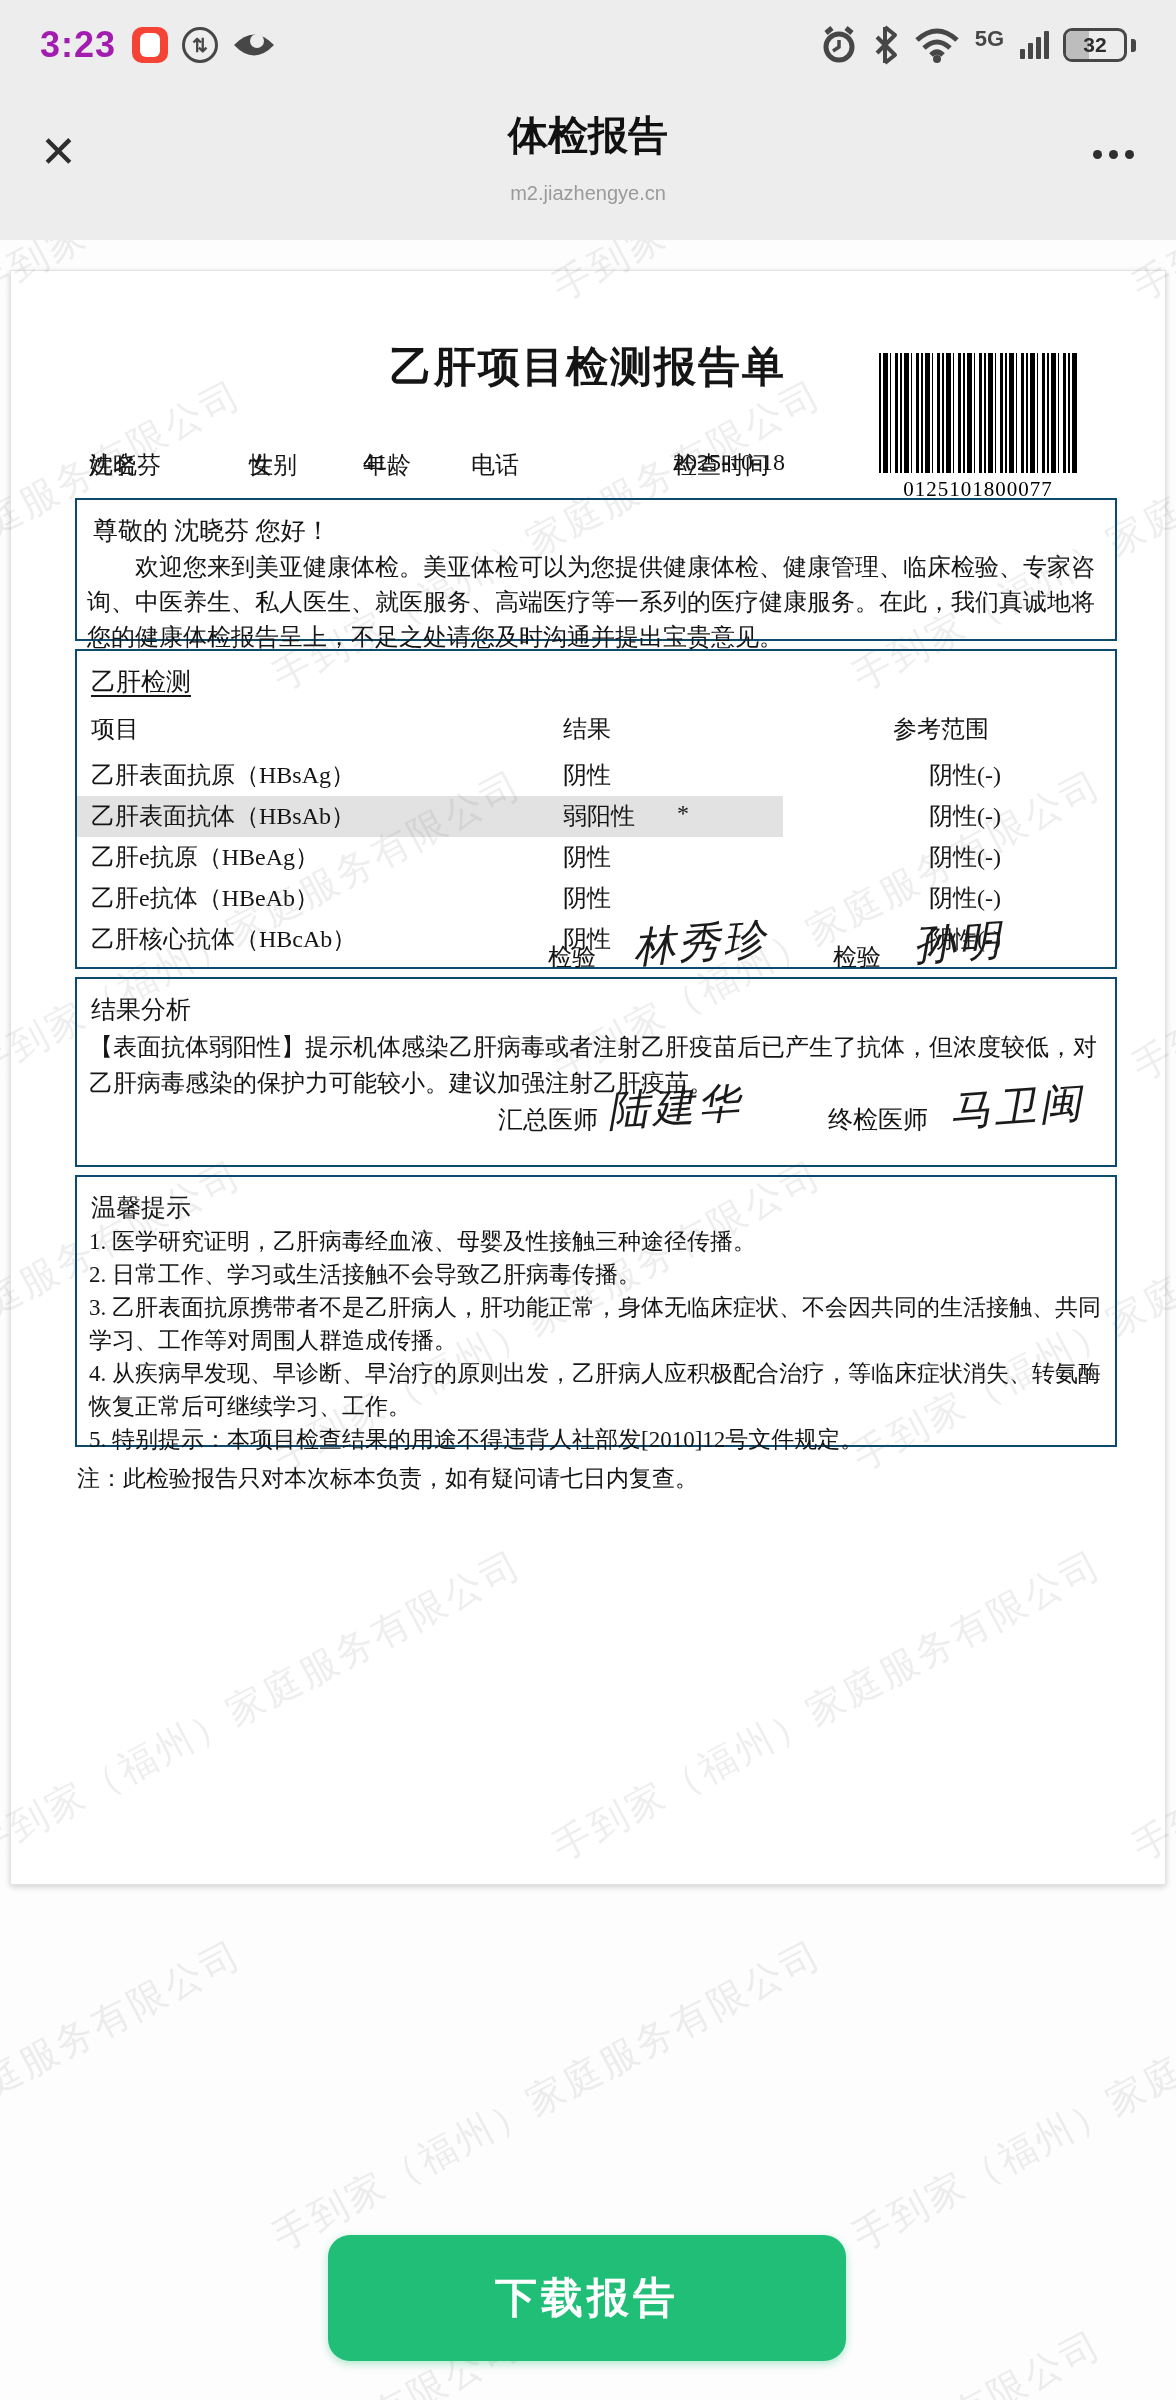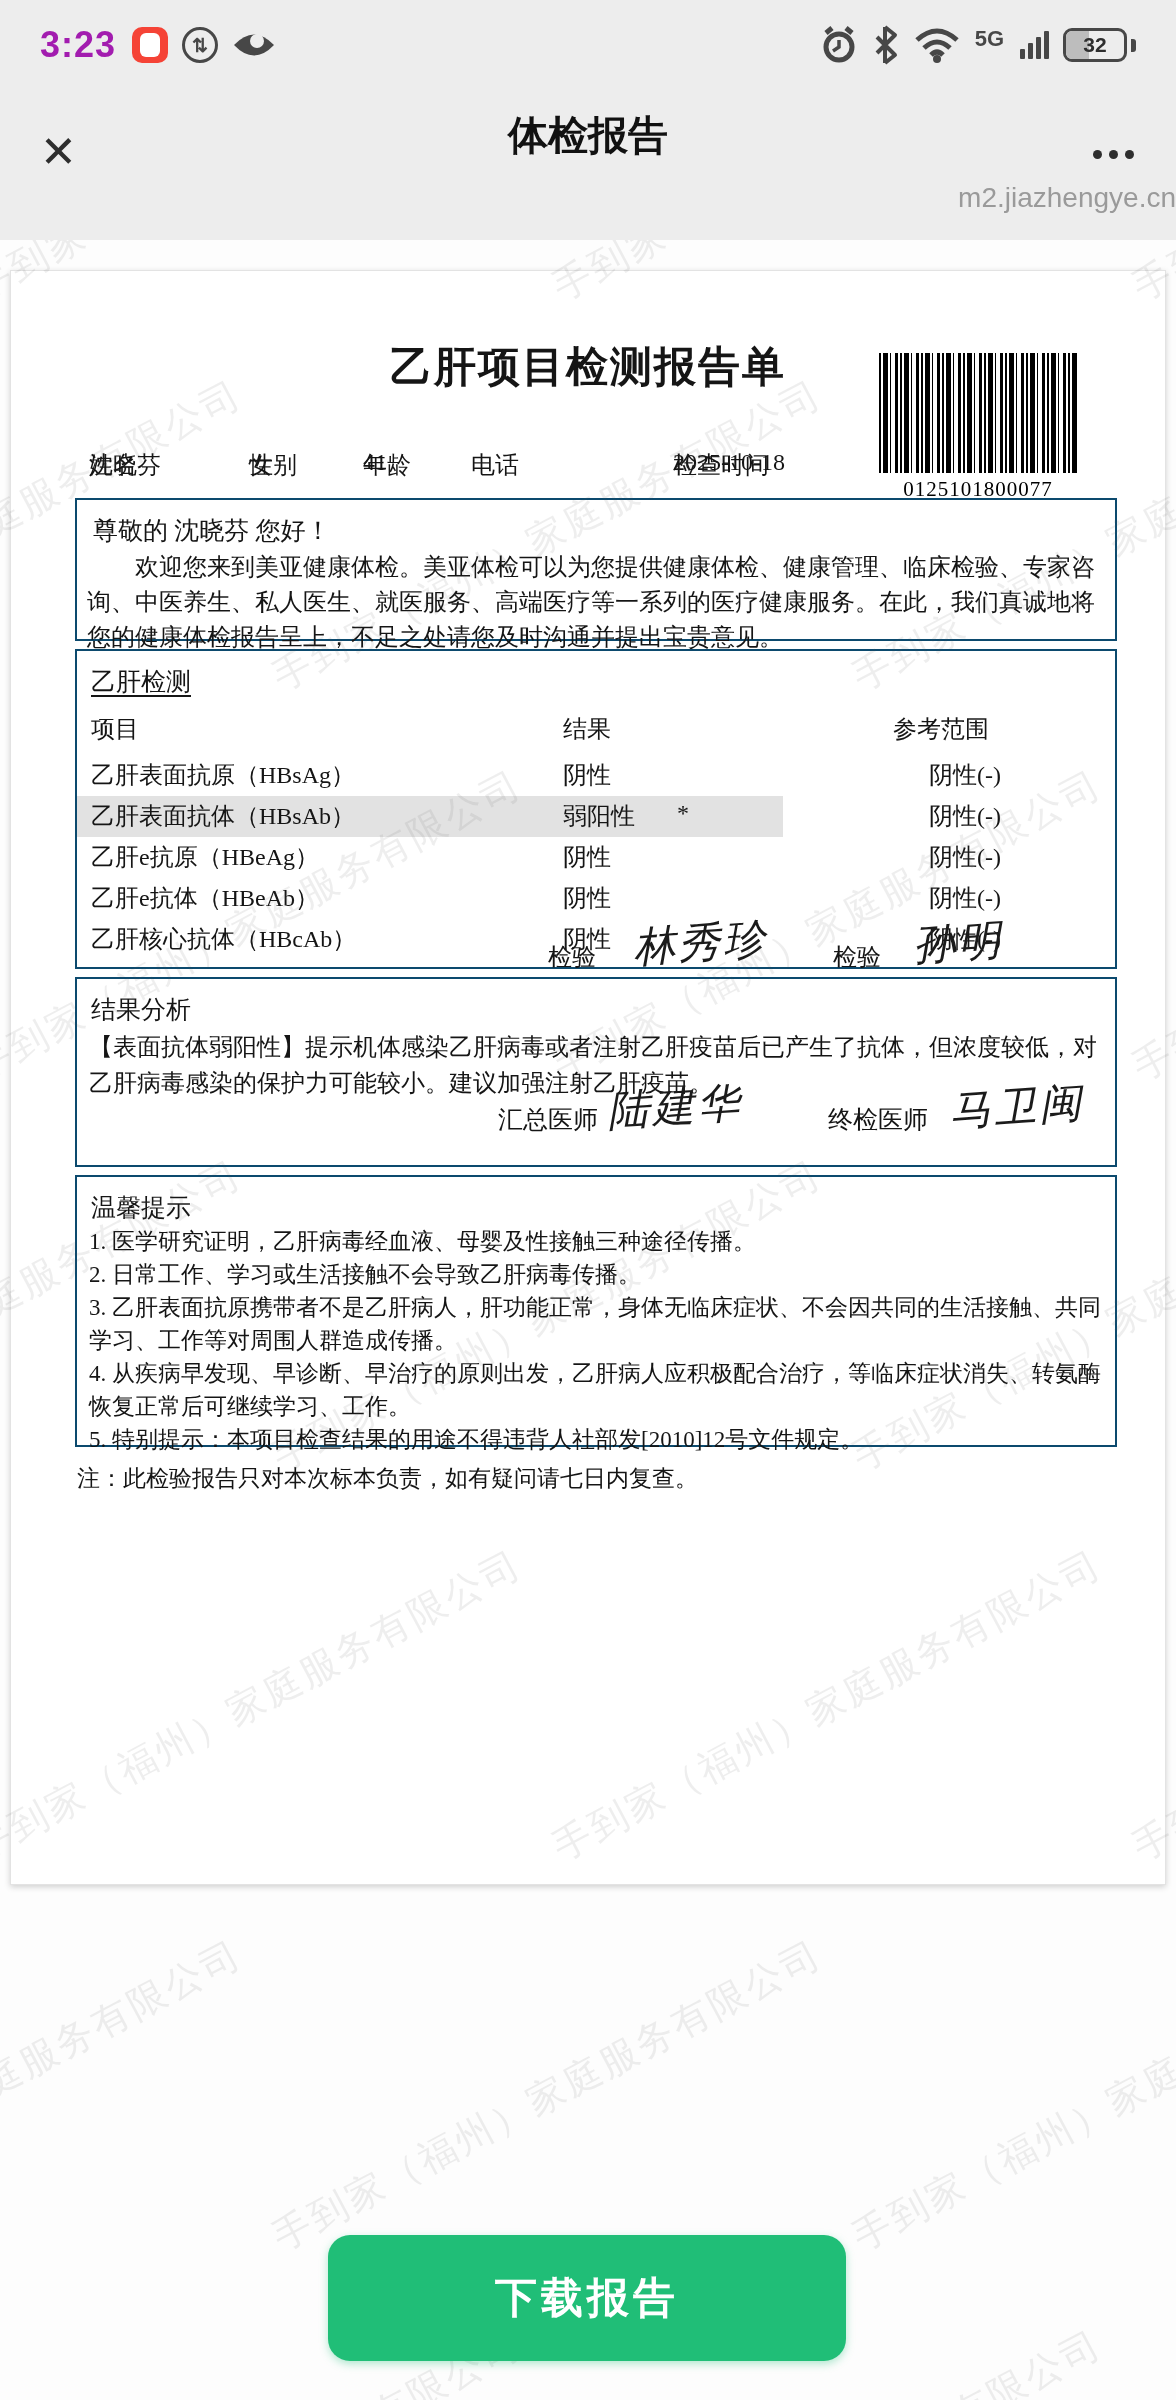--- a/index.html
+++ b/index.html
@@ -21,21 +21,21 @@
   .fiveg { font-size:22px; font-weight:700; color:#474747; margin-right:2px; transform:translateY(-6px); }
   .battery { position:relative; width:64px; height:34px; border:3px solid #474747; border-radius:9px;
              display:flex; align-items:center; justify-content:center; overflow:hidden; }
   .battery .fill { position:absolute; left:0; top:0; bottom:0; width:40%; background:#bdbdbd; }
   .battery .pct { position:relative; font-size:21px; font-weight:700; color:#2e2e2e; }
   .bat-nub { width:5px; height:13px; background:#474747; border-radius:0 3px 3px 0; margin-left:-10px; }
 
   .navrow { position:absolute; left:0; top:90px; width:100%; height:150px; }
   .close-btn { position:absolute; left:40px; top:40px; font-size:44px; color:#2e2e2e; line-height:1; font-weight:300; cursor:pointer; }
   .nav-title { position:absolute; left:0; top:18px; width:100%; text-align:center; font-size:40px; font-weight:700; color:#111; }
-  .nav-url { position:absolute; left:0; top:92px; width:100%; text-align:right; font-size:28px; color:#9a9a9a; }
+  .nav-url { position:absolute; left:0; top:92px; width:100%; text-align:center; font-size:20px; color:#9a9a9a; }
   .more-btn { position:absolute; right:42px; top:60px; display:flex; gap:7px; cursor:pointer; }
   .more-btn i { width:9px; height:9px; background:#2e2e2e; border-radius:50%; display:block; }
 
   
   .wm-layer { position:absolute; left:0; top:240px; width:1176px; height:2160px; overflow:hidden; pointer-events:none; z-index:5; }
   .wm { position:absolute; white-space:nowrap; font-size:38px; letter-spacing:3px; color:rgba(90,90,90,0.10);
         transform:rotate(-28deg); font-family:"Liberation Sans", sans-serif; }
 
   
   .card { position:absolute; left:10px; top:270px; width:1156px; height:1615px; background:#fff;

